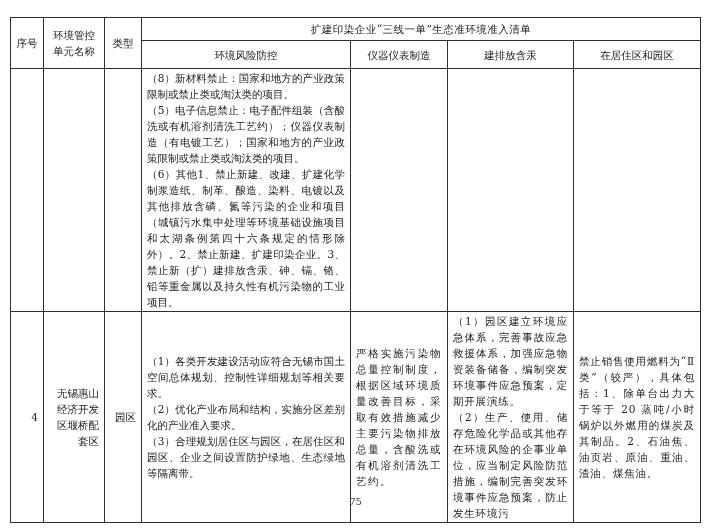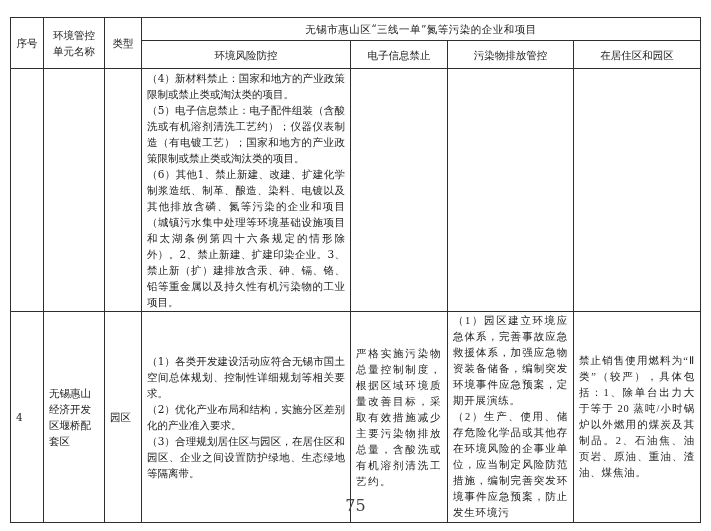--- a/index.html
+++ b/index.html
@@ -22,27 +22,27 @@
     line-height:16px;
     padding:1px 5px;
     vertical-align:middle;
     overflow:hidden;
     font-weight:normal;
   }
   .hdr { font-weight:bold; text-align:center; }
   .span-title { font-weight:bold; text-align:center; font-size:11px; letter-spacing:0.5px; }
   .txt { white-space:pre-wrap; text-align:justify; text-align-last:left; }
   .top { vertical-align:top; }
-  .ctr { text-align:left; }
+  .ctr { text-align:right; }
   .sp1 { letter-spacing:1.5px; }
-  .sp2 { letter-spacing:0.8px;font-family:Liberation Serif, serif; }
+  .sp2 { letter-spacing:0.8px; }
   .pre { white-space:pre-wrap; }
   .page-num {
     position:absolute; left:0; right:0; top:496px;
-    text-align:center; font-size:16px; color:#444;
+    text-align:center; font-size:10px; color:#444;
   }
 </style>
 </head>
 <body>
 
 <div class="page">
 
   <table class="doc-table">
     <colgroup>
       <col style="width:33px">
@@ -53,35 +53,35 @@
       <col style="width:126px">
       <col style="width:127px">
     </colgroup>
 
     <tbody>
         <tr style="height:23px">
       <th rowspan="2" class="hdr">序号</th>
       <th rowspan="2" class="hdr pre">环境管控
 单元名称</th>
       <th rowspan="2" class="hdr">类型</th>
-      <th colspan="4" class="span-title">无锡市惠山区“三线一单”氮等污染的企业和项目</th>
+      <th colspan="4" class="span-title">扩建印染企业“三线一单”生态准环境准入清单</th>
     </tr>
 
     <tr style="height:28px">
       <th class="hdr">环境风险防控</th>
-      <th class="hdr">电子信息禁止</th>
-      <th class="hdr">污染物排放管控</th>
+      <th class="hdr">仪器仪表制造</th>
+      <th class="hdr">建排放含汞</th>
       <th class="hdr">在居住区和园区</th>
     </tr>
 
     <tr style="height:227px">
       <td class="ctr"></td>
       <td class="ctr"></td>
       <td class="ctr"></td>
-      <td class="txt top">（4）新材料禁止：国家和地方的产业政策限制或禁止类或淘汰类的项目。
+      <td class="txt top">（8）新材料禁止：国家和地方的产业政策限制或禁止类或淘汰类的项目。
 （5）电子信息禁止：电子配件组装（含酸洗或有机溶剂清洗工艺约）；仪器仪表制造（有电镀工艺）；国家和地方的产业政策限制或禁止类或淘汰类的项目。
 （6）其他1、禁止新建、改建、扩建化学制浆造纸、制革、酿造、染料、电镀以及其他排放含磷、氮等污染的企业和项目（城镇污水集中处理等环境基础设施项目和太湖条例第四十六条规定的情形除外）。2、禁止新建、扩建印染企业。3、禁止新（扩）建排放含汞、砷、镉、铬、铅等重金属以及持久性有机污染物的工业项目。</td>
       <td class="txt"></td>
       <td class="txt"></td>
       <td class="txt"></td>
     </tr>
 
     <tr style="height:192px">
       <td class="ctr">4</td>
       <td class="ctr">无锡惠山经济开发区堰桥配套区</td>

